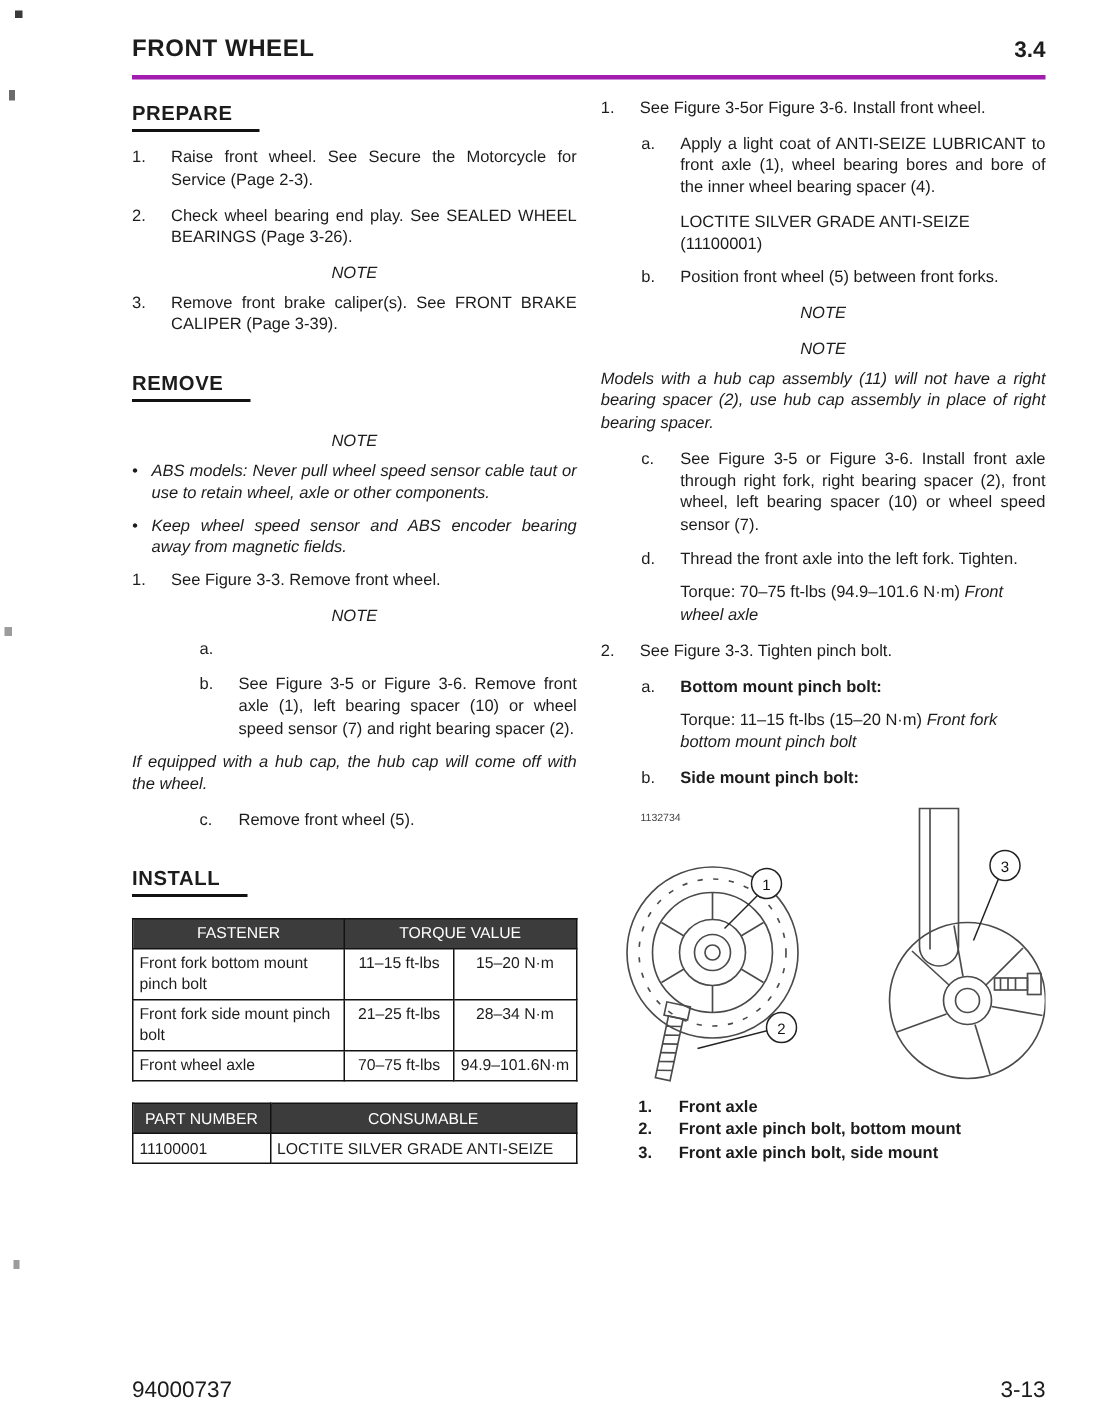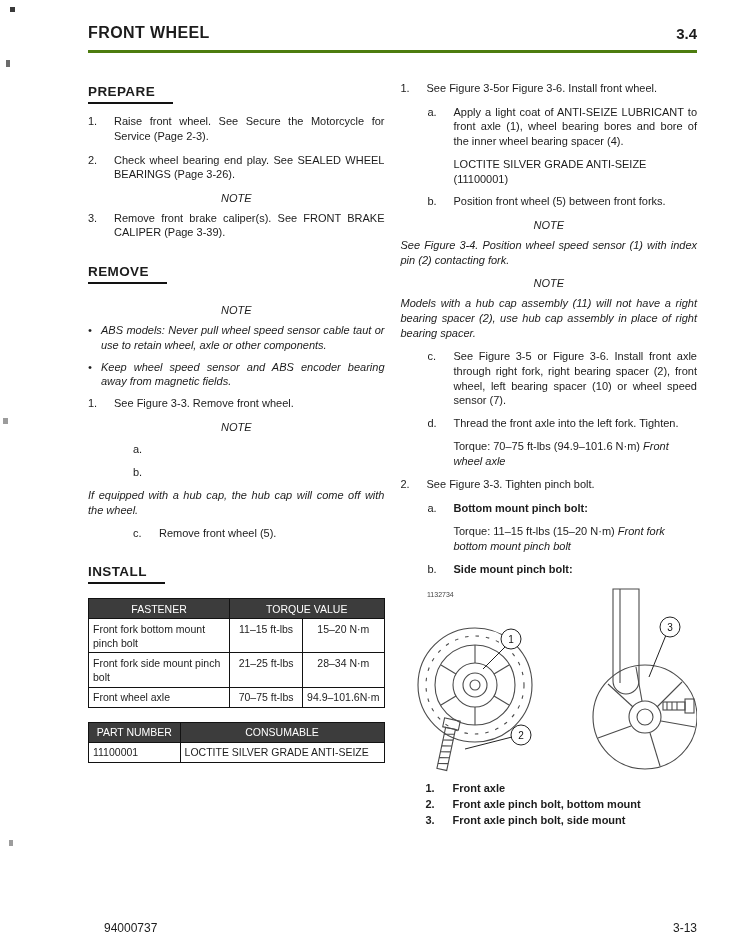--- a/index.html
+++ b/index.html
@@ -6,26 +6,26 @@
   html,body { background:#ffffff; }
   body {
     width:735px; height:951px; position:relative;
     font-family:"Liberation Sans", sans-serif;
     color:#1c1c1c;
   }
   .page { position:absolute; inset:0; padding:24px 38px 0 88px; }
 
   
   .hdr { display:flex; justify-content:space-between; align-items:flex-end;
-         border-bottom:3px solid #4d7c0f; padding-bottom:8px; }
+         border-bottom:3px solid #a21caf; padding-bottom:8px; }
   .hdr .title { font-size:16px; font-weight:bold; letter-spacing:.4px; }
   .hdr .sec   { font-size:15px; font-weight:bold; }
 
   
-  .columns { display:flex; gap:16px; margin-top:28px; }
+  .columns { display:flex; gap:16px; margin-top:12px; }
   .col { width:296.5px; font-size:11px; line-height:1.34; }
 
   h2.sect { font-size:13.5px; font-weight:bold; letter-spacing:.4px;
             display:inline-block; border-bottom:2px solid #121212;
             padding:0 18px 1px 0; margin:2px 0 10px; }
   h2.mt { margin-top:14px; }
 
   .step { display:flex; margin:0 0 9px; }
   .step > .num { flex:0 0 26px; }
   .step > .txt { flex:1; text-align:justify; }
@@ -59,22 +59,22 @@
   svg.fig { display:block; width:296px; height:192px; }
   .figid { font-size:7px; fill:#444; font-family:"Liberation Sans",sans-serif; }
   .co { font-size:10px; fill:#111; text-anchor:middle; font-family:"Liberation Sans",sans-serif; }
 
   .legend { margin:4px 0 2px 25px; font-weight:bold; }
   .legend .row { display:flex; margin-bottom:1px; }
   .legend .num { flex:0 0 27px; }
   .caption { text-align:center; font-weight:bold; margin-top:7px; font-size:11px; }
 
   
-  .footer { position:absolute; left:104px; right:38px; bottom:16px;
-            display:flex; justify-content:space-between; font-size:12px; }
+  .footer { position:absolute; left:88px; right:38px; bottom:16px;
+            display:flex; justify-content:space-between; font-size:15px; }
 
   
   .mark { position:absolute; background:#3a3a3a; }
   .m1 { left:10px; top:7px;  width:5px; height:5px; }
   .m2 { left:6px;  top:60px; width:4px; height:7px; opacity:.75; }
   .m3 { left:3px;  top:418px; width:5px; height:6px; opacity:.5; }
   .m4 { left:9px;  top:840px; width:4px; height:6px; opacity:.5; }
 </style>
 </head>
 <body>
@@ -130,20 +130,21 @@
         <span class="txt">See Figure 3-3. Remove front wheel.</span>
       </div>
 
       <div class="note-label">NOTE</div>
 
       <div class="sub deep">
         <span class="num">a.</span>
       </div>
       <div class="sub deep">
         <span class="num">b.</span>
+        <span class="txt">See Figure 3-5 or Figure 3-6. Remove front axle (1), left bearing spacer (10) or wheel speed sensor (7) and right bearing spacer (2).</span>
       </div>
 
       <div class="note">If equipped with a hub cap, the hub cap will come off with the wheel.</div>
 
       <div class="sub deep">
         <span class="num">c.</span>
         <span class="txt">Remove front wheel (5).</span>
       </div>
 
       <h2 class="sect mt">INSTALL</h2>
@@ -211,21 +212,20 @@
         <span class="txt">Apply a light coat of ANTI-SEIZE LUBRICANT to front axle (1), wheel bearing bores and bore of the inner wheel bearing spacer (4).</span>
       </div>
       <div class="extra-para">LOCTITE SILVER GRADE ANTI-SEIZE (11100001)</div>
 
       <div class="sub">
         <span class="num">b.</span>
         <span class="txt">Position front wheel (5) between front forks.</span>
       </div>
 
       <div class="note-label">NOTE</div>
-      <div class="note">See Figure 3-4. Position wheel speed sensor (1) with index pin (2) contacting fork.</div>
 
       <div class="note-label">NOTE</div>
       <div class="note">Models with a hub cap assembly (11) will not have a right bearing spacer (2), use hub cap assembly in place of right bearing spacer.</div>
 
       <div class="sub">
         <span class="num">c.</span>
         <span class="txt">See Figure 3-5 or Figure 3-6. Install front axle through right fork, right bearing spacer (2), front wheel, left bearing spacer (10) or wheel speed sensor (7).</span>
       </div>
 
       <div class="sub">

